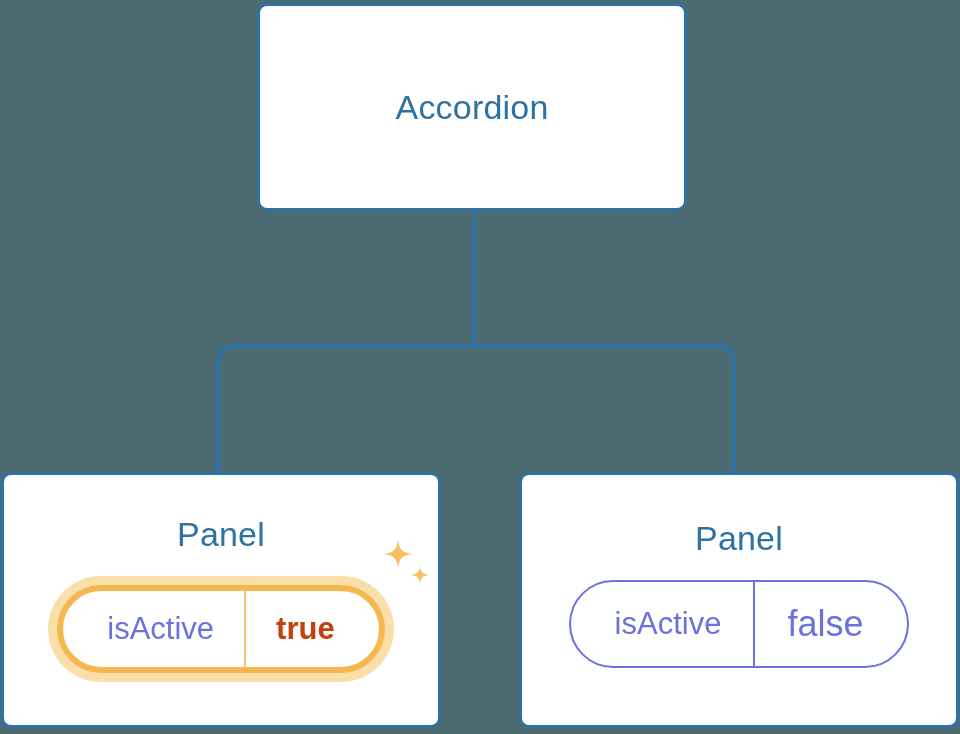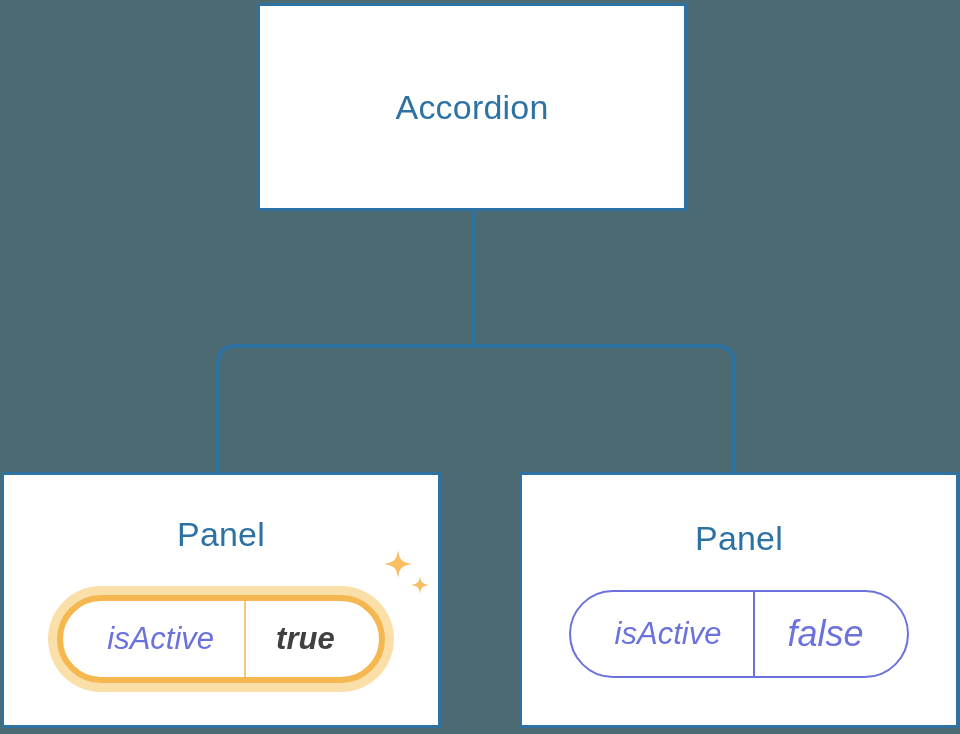--- a/index.html
+++ b/index.html
@@ -26,21 +26,21 @@
     left: 0; top: 0;
     width: 960px; height: 734px;
     pointer-events: none;
   }
 
   
   .node {
     position: absolute;
     background: #FFFFFF;
     border: 3px solid #2E72A4;
-    border-radius: 2px;
+    border-radius: 10px;
     box-sizing: border-box;
   }
   .node-title {
     color: #2D72A3;
     font-size: 34px;
     font-weight: 400;
     text-align: center;
     letter-spacing: 0.2px;
     white-space: nowrap;
   }
@@ -73,25 +73,24 @@
     top: 472px;
     width: 440px;
     height: 256px;
   }
   #node-panel-left .node-title { margin-top: 40px; }
   #node-panel-right .node-title { margin-top: 44px; }
 
   
   .pill-wrap {
     position: relative;
-    margin-top: 32px;
+    margin-top: 22px;
     display: flex;
     align-items: flex-start;
     justify-content: center;
-    font-style: italic;
   }
 
   .pill {
     display: flex;
     align-items: stretch;
     box-sizing: border-box;
     border-radius: 999px;
     background: #FFFFFF;
   }
   .pill-key, .pill-val {
@@ -134,21 +133,21 @@
   }
   .pill.active .pill-key {
     padding: 0 30px 0 44px;
     font-size: 31px;
     color: #6B72DB;
     font-weight: 400;
   }
   .pill.active .pill-val {
     padding: 0 44px 0 30px;
     font-size: 31px;
-    color: #404040;
+    color: #c2410c;
     font-weight: 700;
     border-left: 2px solid #F7C877;
   }
 
   
   .sparkles {
     position: absolute;
     right: -42px;
     top: -38px;
     width: 60px;

